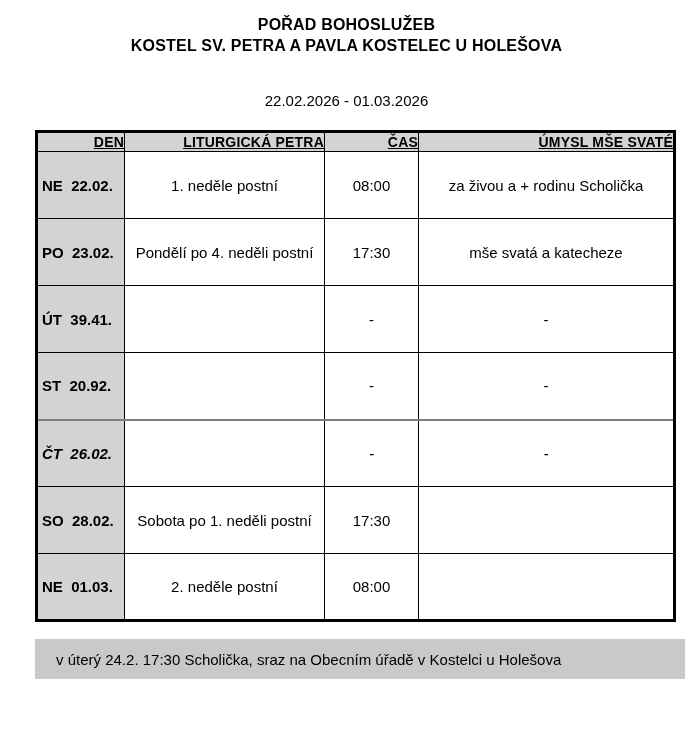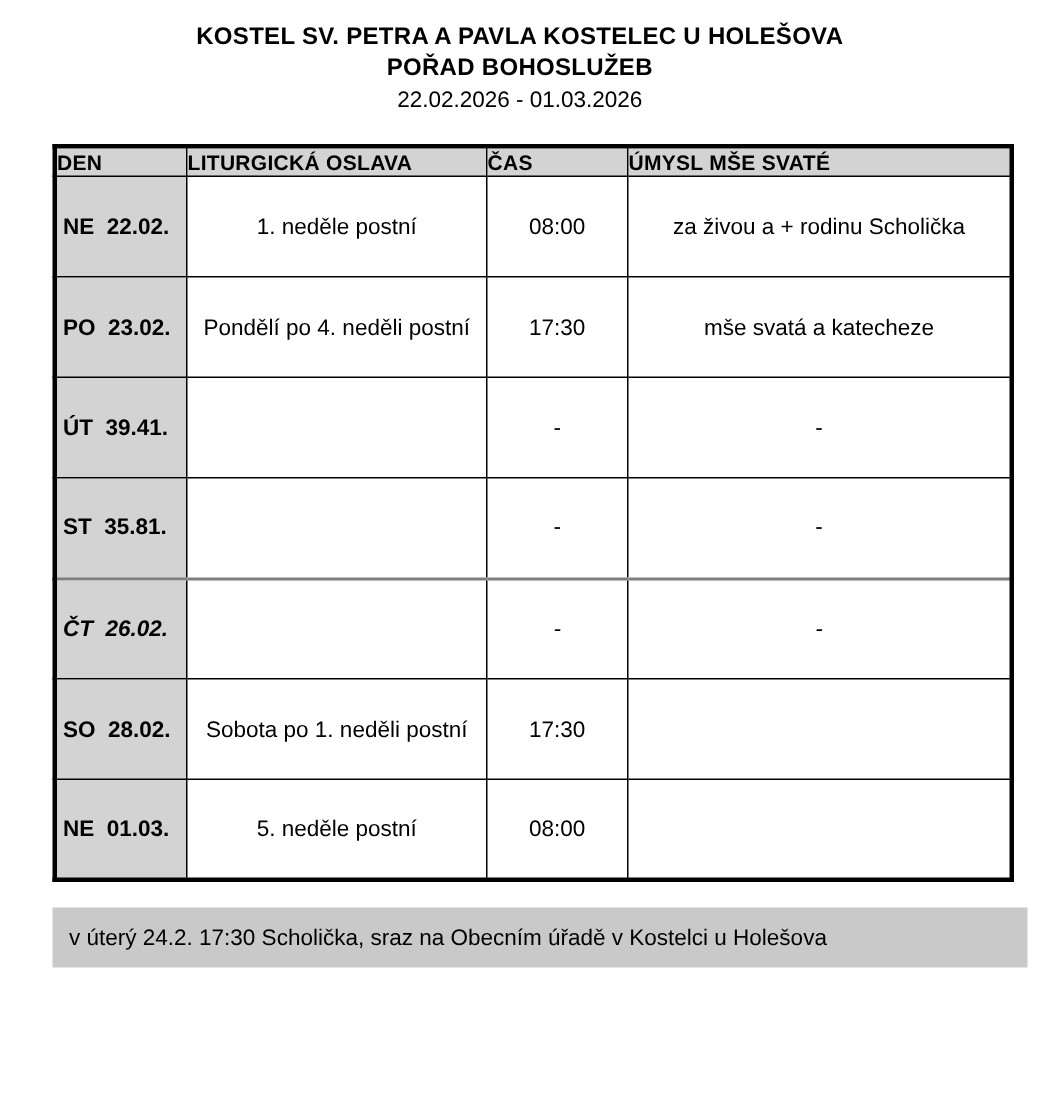--- a/index.html
+++ b/index.html
@@ -8,81 +8,82 @@
     background: #ffffff;
     font-family: "Liberation Sans", sans-serif;
     color: #000000;
     overflow: hidden;
   }
   .titles { text-align: center; padding-top: 14px; }
   .title-line {
     font-size: 16px; font-weight: bold; line-height: 21px;
     letter-spacing: 0.2px;
   }
-  .date-line { font-size: 15px; font-weight: normal; line-height: 21px; }
+  .date-line { font-size: 15px; font-weight: normal; line-height: 21px; margin-top: 34px; }
 
   table.schedule {
     border-collapse: collapse;
     margin: 19px 0 0 35px;
     border: 3px solid var(--border-black, #000);
     table-layout: fixed;
     width: 638px;
   }
   .schedule th, .schedule td {
     border: 1.5px solid var(--border-black, #000);
     overflow: hidden;
   }
   .schedule th {
     background: var(--cell-gray, #d3d3d3);
     font-size: 14px; font-weight: bold;
-    height: 20px; text-align: left;
+    height: 20px; text-align: right;
     letter-spacing: 0.2px;
+    text-decoration: underline;
   }
   .schedule td { height: 67px; font-size: 15px; text-align: center; vertical-align: middle; }
   .schedule td.day {
     background: var(--cell-gray, #d3d3d3);
     font-weight: bold;
     text-align: left;
     padding-left: 4px;
     white-space: pre;
     margin-left: 40px;
   }
   
   tr.sep-bottom td { border-bottom: 2.5px solid #7f7f7f; }
   tr.sep-top td { border-top: 2.5px solid #7f7f7f; font-style: italic; }
 
   .footer-note {
     margin: 17px 0 0 35px;
     width: 650px; height: 40px;
     background: var(--footer-gray, #c9c9c9);
     display: flex; align-items: center;
-    padding-left: 11px;
+    padding-left: 21px;
     font-size: 15px;
   }
 </style>
 </head>
 <body>
 
 <div class="titles">
+  <div class="title-line">POŘAD BOHOSLUŽEB</div>
   <div class="title-line">KOSTEL SV. PETRA A PAVLA KOSTELEC U HOLEŠOVA</div>
-  <div class="title-line">POŘAD BOHOSLUŽEB</div>
   <div class="date-line">22.02.2026 - 01.03.2026</div>
 </div>
 
 <table class="schedule">
   <colgroup>
     <col style="width:88px">
       <col style="width:200px">
       <col style="width:94px">
       <col style="width:256px">
   </colgroup>
   <thead>
     <tr>
       <th>DEN</th>
-      <th>LITURGICKÁ OSLAVA</th>
+      <th>LITURGICKÁ PETRA</th>
       <th>ČAS</th>
       <th>ÚMYSL MŠE SVATÉ</th>
     </tr>
   </thead>
   <tbody>
     <tr>
       <td class="day">NE  22.02.</td>
       <td>1. neděle postní</td>
       <td>08:00</td>
       <td>za živou a + rodinu Scholička</td>
@@ -93,40 +94,40 @@
       <td>17:30</td>
       <td>mše svatá a katecheze</td>
     </tr>
     <tr>
       <td class="day">ÚT  39.41.</td>
       <td></td>
       <td>-</td>
       <td>-</td>
     </tr>
     <tr class="sep-bottom">
-      <td class="day">ST  35.81.</td>
+      <td class="day">ST  20.92.</td>
       <td></td>
       <td>-</td>
       <td>-</td>
     </tr>
     <tr class="sep-top">
       <td class="day">ČT  26.02.</td>
       <td></td>
       <td>-</td>
       <td>-</td>
     </tr>
     <tr>
       <td class="day">SO  28.02.</td>
       <td>Sobota po 1. neděli postní</td>
       <td>17:30</td>
       <td></td>
     </tr>
     <tr>
       <td class="day">NE  01.03.</td>
-      <td>5. neděle postní</td>
+      <td>2. neděle postní</td>
       <td>08:00</td>
       <td></td>
     </tr>
   </tbody>
 </table>
 
 <div class="footer-note">
   <span>v úterý 24.2. 17:30 Scholička, sraz na Obecním úřadě v Kostelci u Holešova</span>
 </div>
 

